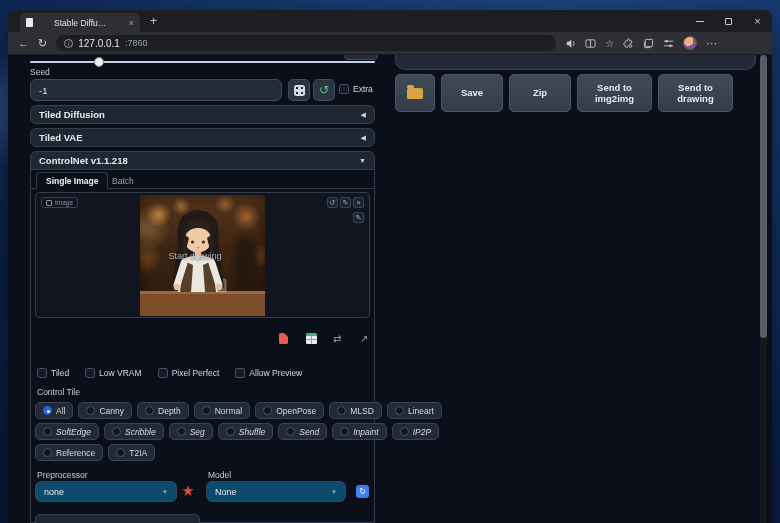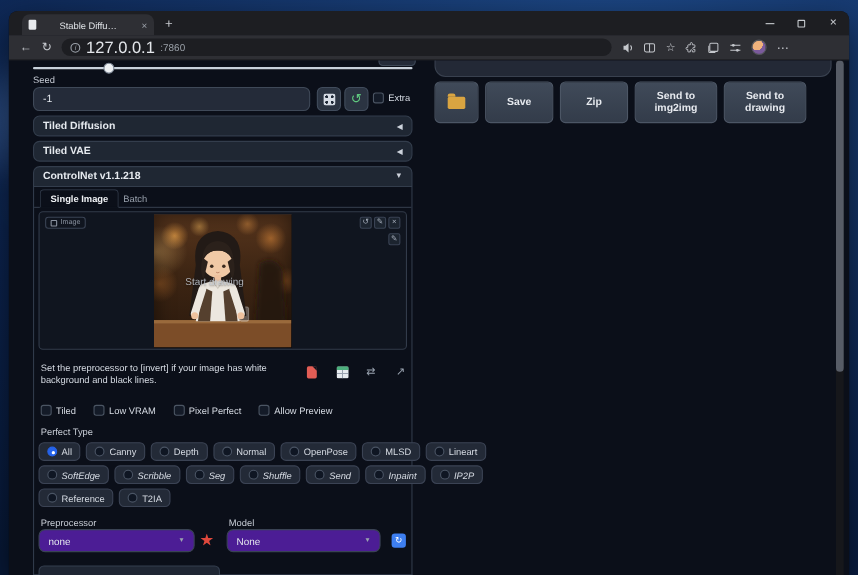--- a/index.html
+++ b/index.html
@@ -31,21 +31,21 @@
   .close-glyph { font-size:11px; line-height:1; }
 
   
   .toolbar { position:relative; height:23px; background:#2e2f34; display:flex; align-items:center;
     padding:0 10px; gap:9px; border-bottom:1px solid #1a1b1f; }
   .nav-ic { font-size:11px; color:#c7cacf; line-height:1; }
   .addressbar { width:500px; height:16px; background:#1d1e22; border-radius:8px; display:flex;
     align-items:center; gap:5px; padding:0 8px; }
   .info-ic { width:9px; height:9px; border:1px solid #9aa0a8; border-radius:50%; color:#9aa0a8;
     font-size:6.5px; display:flex; align-items:center; justify-content:center; font-style:italic; flex:0 0 auto; }
-  .url-host { font-size:15px; color:#e3e6ea; }
+  .url-host { font-size:10px; color:#e3e6ea; }
   .url-port { font-size:9px; color:#9aa0a8; }
   .tb-ic { color:#c4c7cc; display:flex; align-items:center; justify-content:center; }
   .tb-ic svg { display:block; }
   .star-ic { font-size:10px; color:#c4c7cc; }
   .avatar { width:14px; height:14px; border-radius:50%;
     background: radial-gradient(circle at 35% 30%, #f0b27c 0 45%, #7a5a9c 46% 100%); border:1px solid #55565c; }
   .more-ic { font-size:11px; color:#c4c7cc; letter-spacing:1px; }
 
   
   .content { position:absolute; top:45px; left:0; right:0; bottom:0; background:#0b0f19; overflow:hidden; }
@@ -122,21 +122,21 @@
   .chip-row { position:absolute; left:4px; display:flex; gap:5px; }
   .chip { display:flex; align-items:center; gap:4px; height:17px; padding:0 7px; background:#232a37;
     border:1px solid #3b4354; border-radius:5px; }
   .radio { width:9px; height:9px; border-radius:50%; background:#0f1623; border:1.5px solid #4a5464;
     position:relative; flex:0 0 auto; }
   .chip.checked .radio { background:#2563eb; border-color:#2563eb; }
   .chip.checked .radio::after { content:""; position:absolute; left:2.5px; top:2.5px; width:3px; height:3px;
     border-radius:50%; background:#fff; }
   .chip-label { font-size:8.5px; color:#d5dae2; white-space:nowrap; }
 
-  .dropdown { position:absolute; height:21px; background:#4c1d95; border:1px solid #3a4354; border-radius:6px;
+  .dropdown { position:absolute; height:21px; background:#0c4a6e; border:1px solid #3a4354; border-radius:6px;
     display:flex; align-items:center; justify-content:space-between; padding:0 8px; }
   .dd-value { font-size:9px; color:#e3e7ed; }
   .dd-caret { font-size:6px; color:#9aa3b0; }
   .star-btn { position:absolute; width:12px; height:12px; background:#e0483c;
     clip-path: polygon(50% 0%, 61% 35%, 98% 35%, 68% 57%, 79% 91%, 50% 70%, 21% 91%, 32% 57%, 2% 35%, 39% 35%); }
   .refresh-btn { position:absolute; width:13px; height:13px; background:#3d7ef0; border-radius:3px;
     color:#fff; font-size:8px; display:flex; align-items:center; justify-content:center; line-height:1; }
   .partial-box { position:absolute; background:#1f2633; border:1px solid #343e4e; border-radius:5px; }
 
   
@@ -302,21 +302,20 @@
               <path d="M72 66 L63 70 L65 97 L76 97 Z" fill="#55402e"></path>
               <path d="M44 68 L37 90" stroke="#ece7df" stroke-width="7" stroke-linecap="round" fill="none"></path>
               <path d="M72 68 L79 90" stroke="#ece7df" stroke-width="7" stroke-linecap="round" fill="none"></path>
               <circle cx="37" cy="92" r="3.2" fill="#eec19e"></circle>
               <circle cx="79" cy="92" r="3.2" fill="#eec19e"></circle>
             </svg>
           </div>
           <div class="canvas-hint">Start drawing</div>
         </div>
 
-        <div class="note">Set the preprocessor to [invert] if your image has white background and black lines.</div>
         <span class="doc-ic" style="left:248px; top:163px;"></span>
         <span class="grid-ic" style="left:275px; top:163px;"></span>
         <span class="glyph-ic" style="left:302px; top:164px;">⇄</span>
         <span class="glyph-ic" style="left:329px; top:164px;">↗</span>
 
         <div style="position:absolute; left:6px; top:198px; display:flex; gap:16px;">
           <span class="cb-item">
               <span class="checkbox"></span>
               <span class="cb-label">Tiled</span>
             </span>
@@ -327,21 +326,21 @@
           <span class="cb-item">
               <span class="checkbox"></span>
               <span class="cb-label">Pixel Perfect</span>
             </span>
           <span class="cb-item">
               <span class="checkbox"></span>
               <span class="cb-label">Allow Preview</span>
             </span>
         </div>
 
-        <div class="field-label" style="position:absolute; left:6px; top:217px;">Perfect Type</div>
+        <div class="field-label" style="position:absolute; left:6px; top:217px;">Control Tile</div>
 
         <div class="chip-row" style="top:232px;">
           <span class="chip checked">
               <span class="radio"></span>
               <span class="chip-label">All</span>
             </span>
           <span class="chip">
               <span class="radio"></span>
               <span class="chip-label">Canny</span>
             </span>

